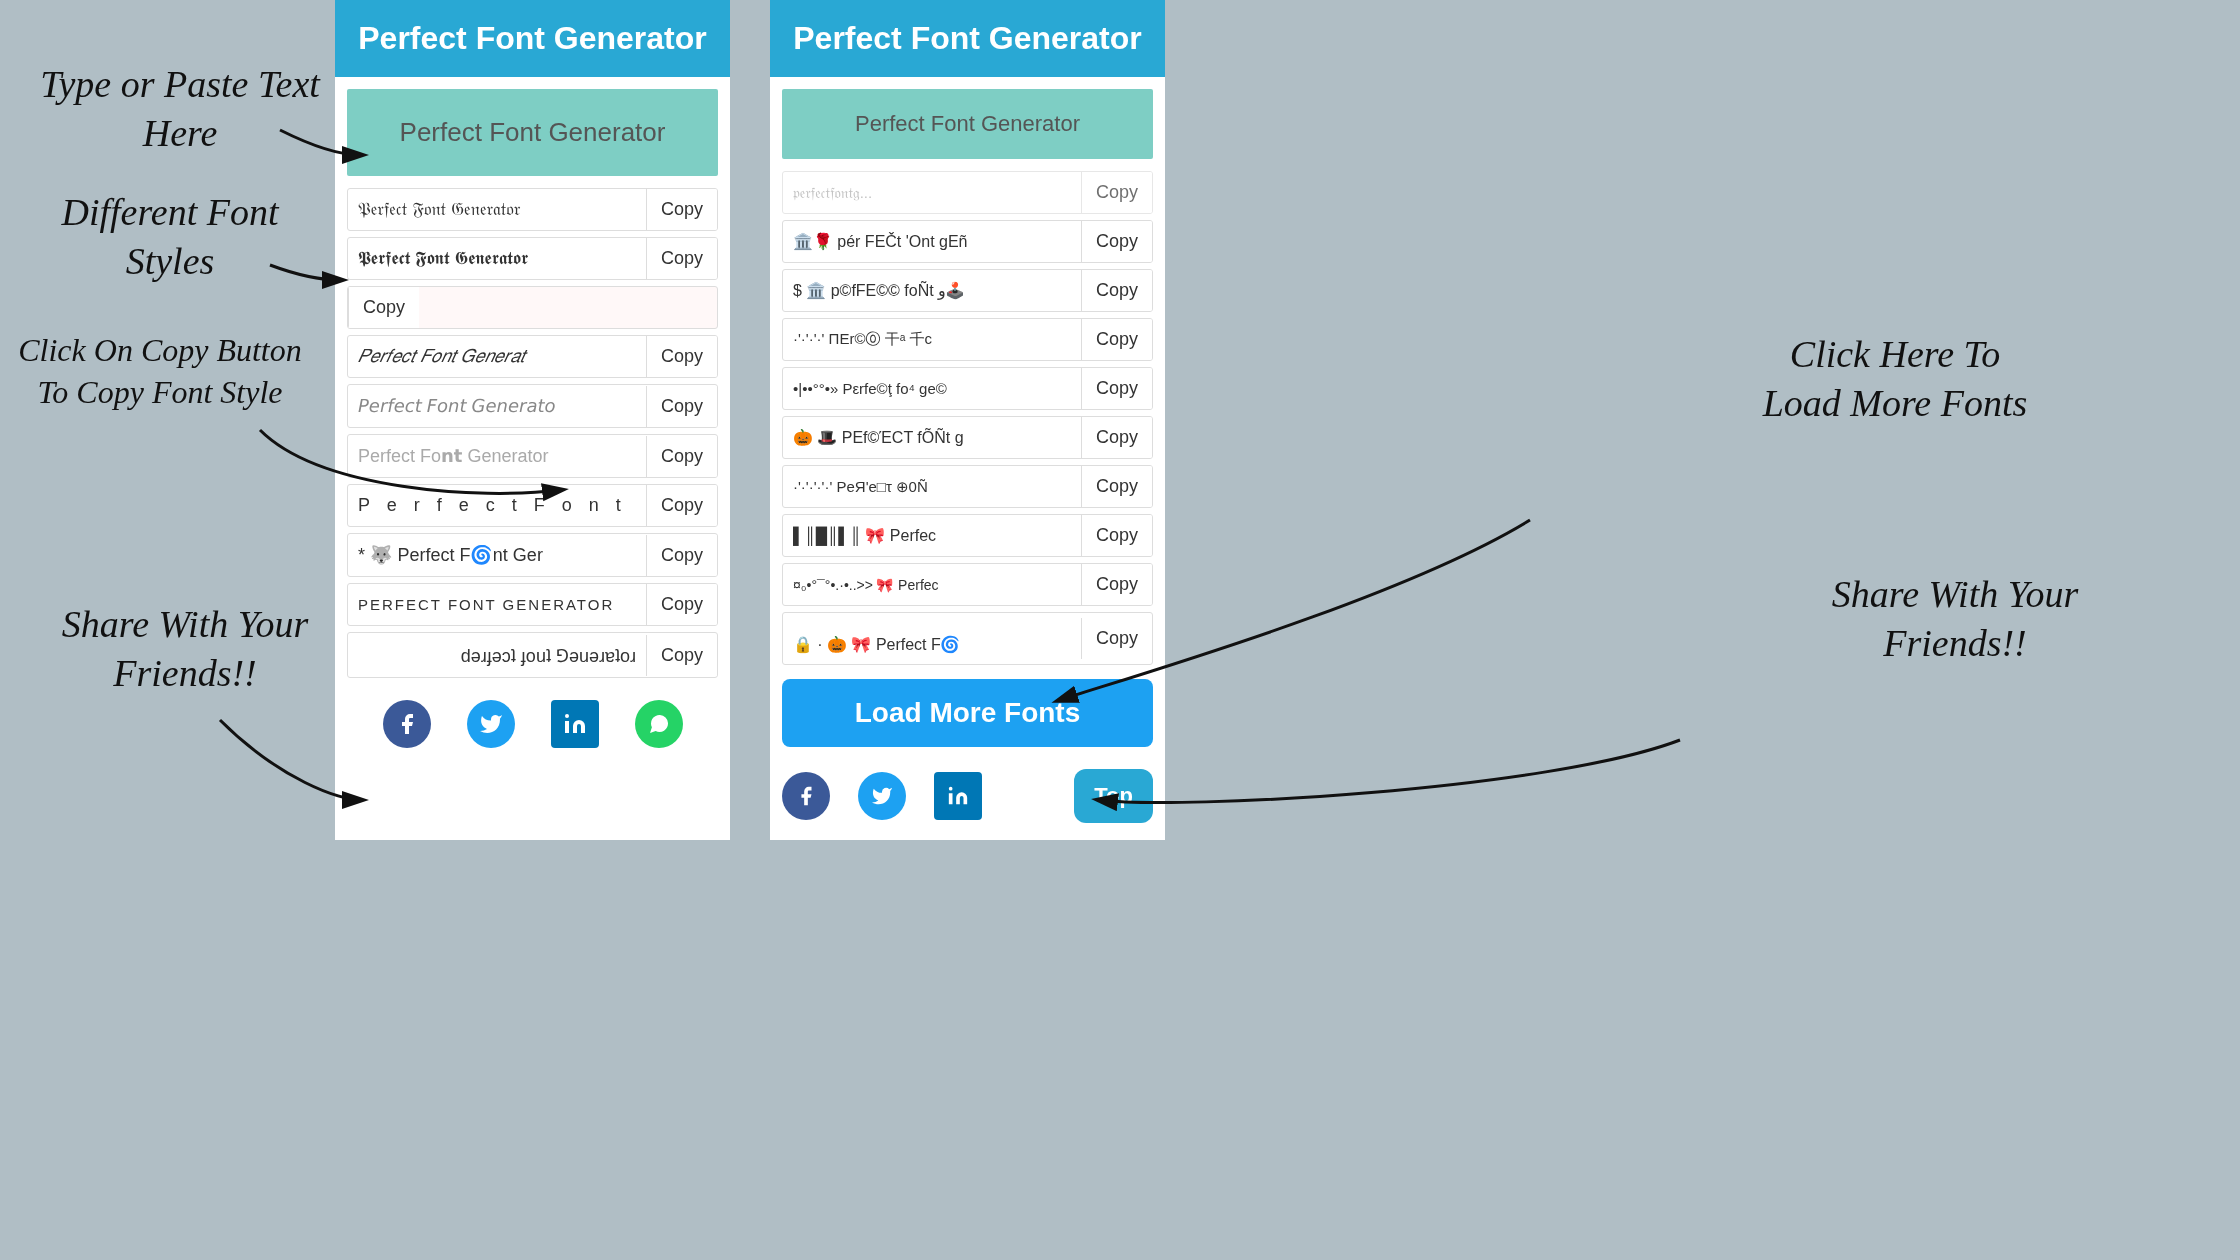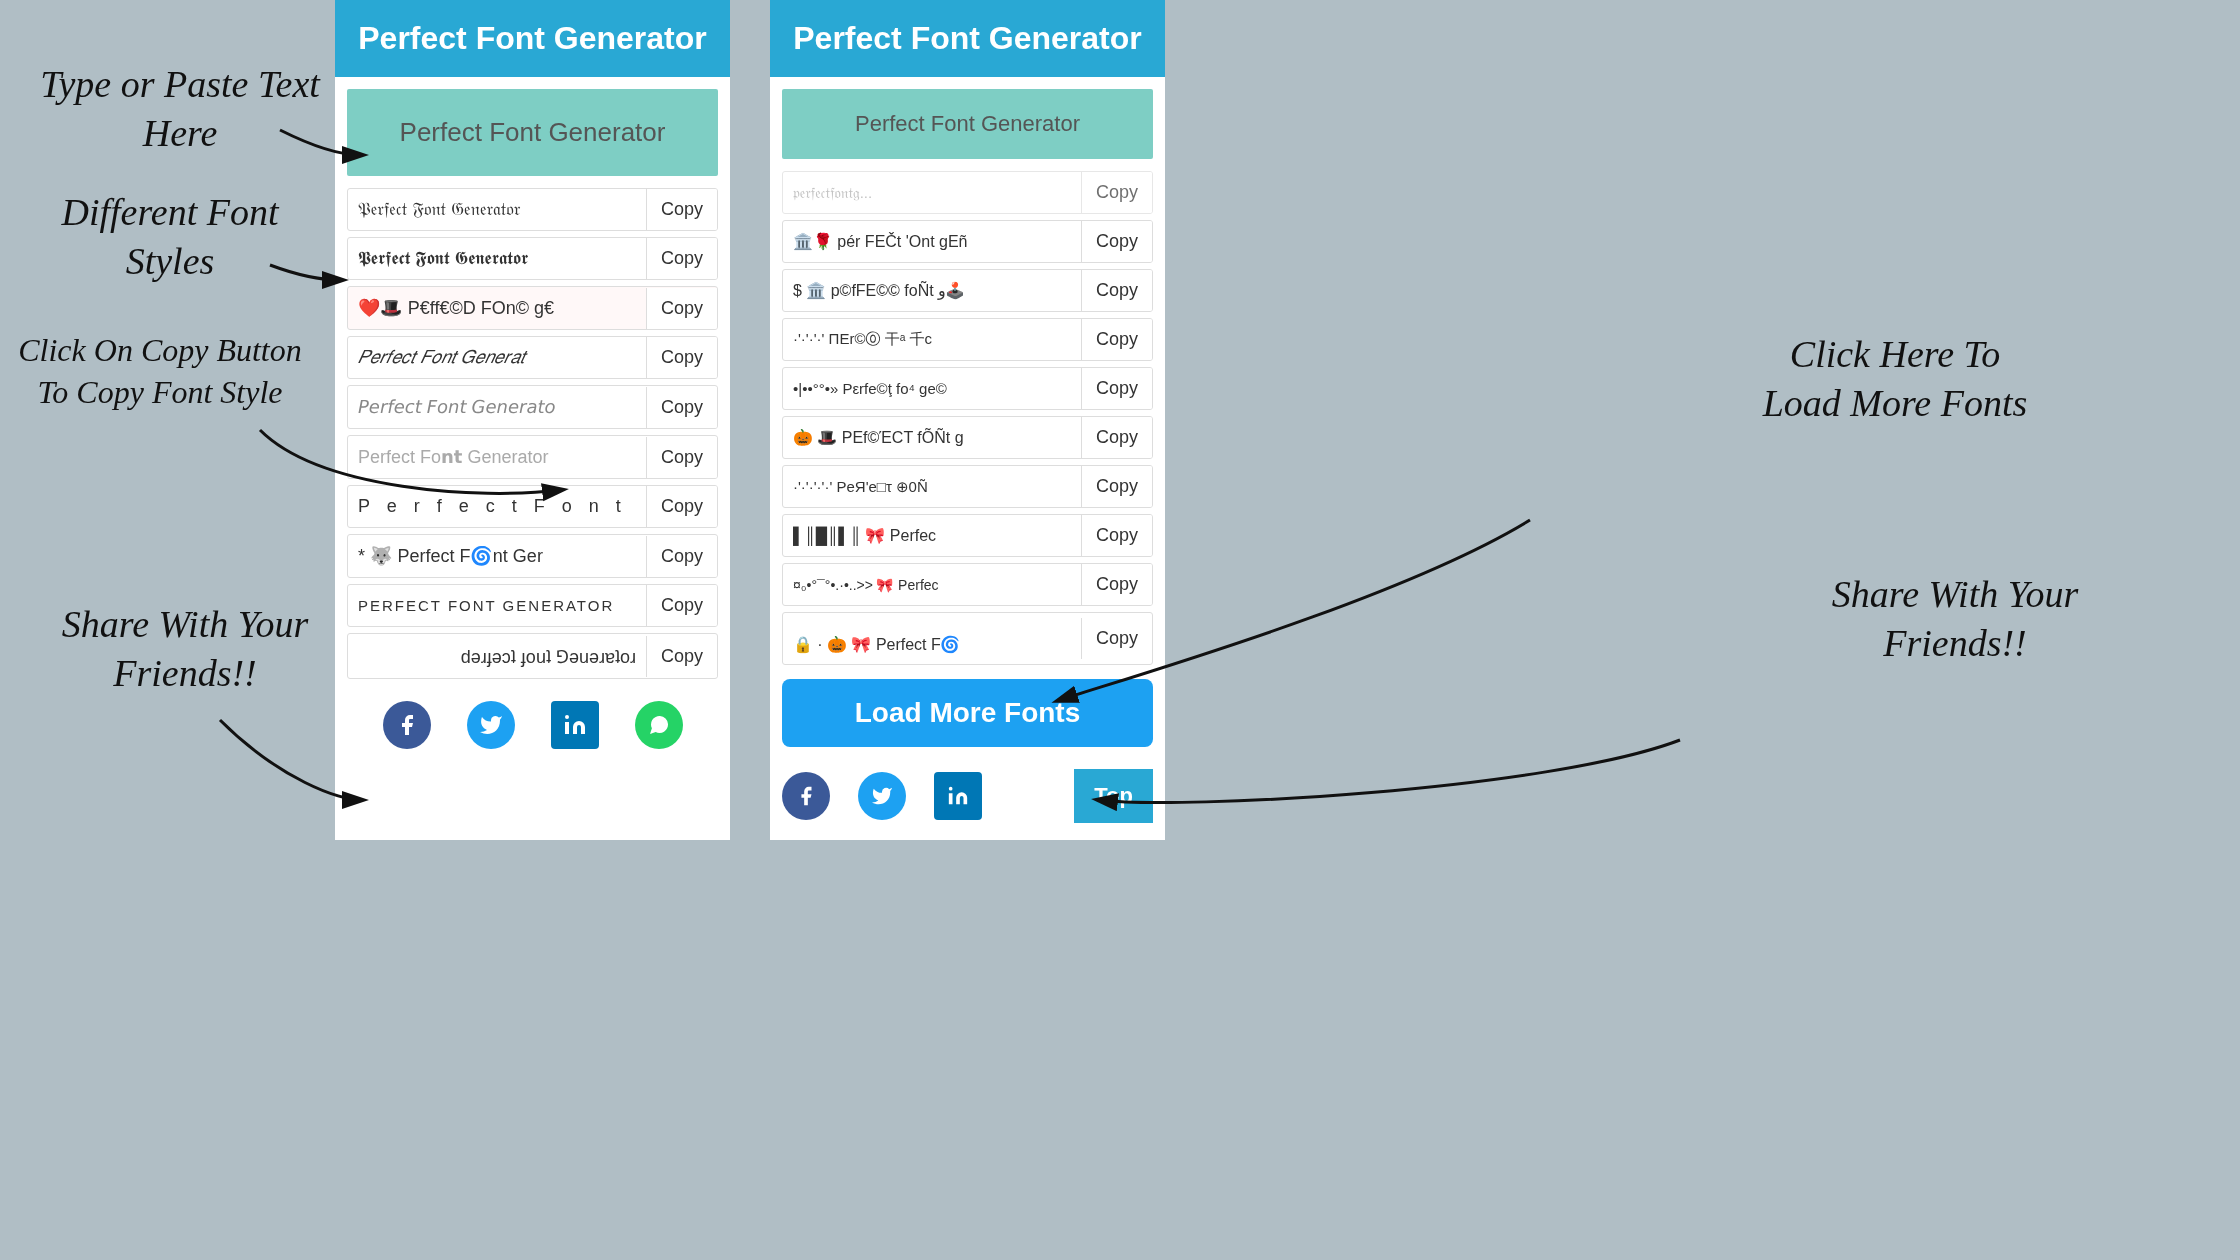--- a/index.html
+++ b/index.html
@@ -128,21 +128,21 @@
       text-align: center;
     }
 
     .top-btn {
       background: #29a8d4;
       color: white;
       border: none;
       padding: 14px 20px;
       font-size: 22px;
       font-weight: bold;
-      border-radius: 0;
+      border-radius: 12px;
       cursor: pointer;
       text-align: center;
     }
 
     .social-row-right {
       display: flex;
       justify-content: space-between;
       align-items: center;
       padding: 8px 0;
     }
@@ -168,21 +168,20 @@
 
     <div class="font-row">
       <span class="font-text" style="font-family: 'UnifrakturMaguntia', serif;">𝔓𝔢𝔯𝔣𝔢𝔠𝔱 𝔉𝔬𝔫𝔱 𝔊𝔢𝔫𝔢𝔯𝔞𝔱𝔬𝔯</span>
       <button class="copy-btn">Copy</button>
     </div>
     <div class="font-row">
       <span class="font-text">𝕻𝖊𝖗𝖋𝖊𝖈𝖙 𝕱𝖔𝖓𝖙 𝕲𝖊𝖓𝖊𝖗𝖆𝖙𝖔𝖗</span>
       <button class="copy-btn">Copy</button>
     </div>
     <div class="font-row" style="background:#fff8f8;">
-      <span class="font-text">❤️🎩 P€ff€©D FOn© g€</span>
       <button class="copy-btn">Copy</button>
     </div>
     <div class="font-row">
       <span class="font-text" style="font-style:italic;">𝑃𝑒𝑟𝑓𝑒𝑐𝑡 𝐹𝑜𝑛𝑡 𝐺𝑒𝑛𝑒𝑟𝑎𝑡</span>
       <button class="copy-btn">Copy</button>
     </div>
     <div class="font-row">
       <span class="font-text" style="font-style:italic; color:#888;">𝘗𝘦𝘳𝘧𝘦𝘤𝘵 𝘍𝘰𝘯𝘵 𝘎𝘦𝘯𝘦𝘳𝘢𝘵𝘰</span>
       <button class="copy-btn">Copy</button>
     </div>

